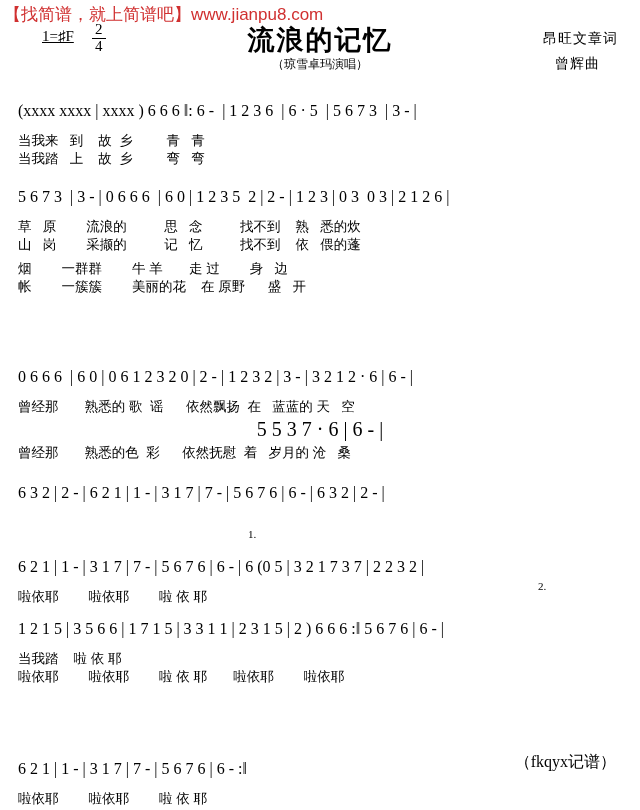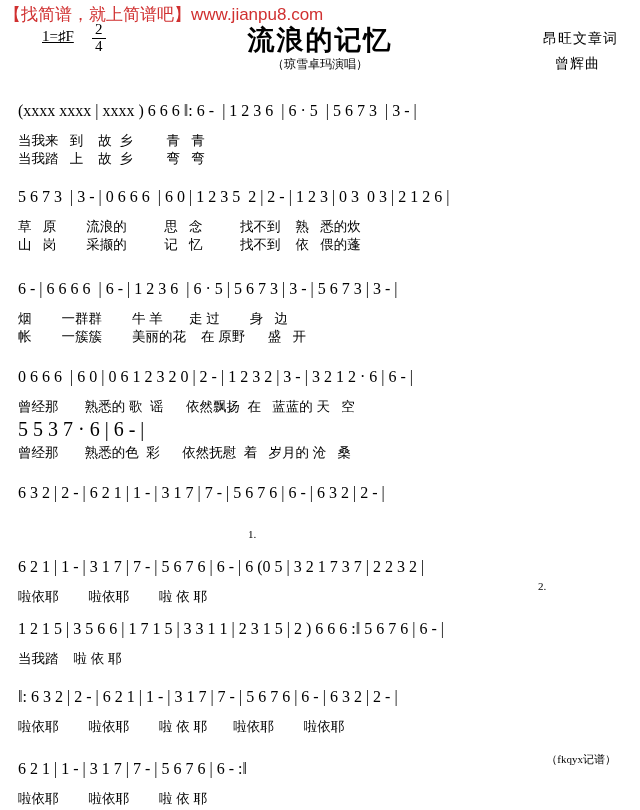--- a/index.html
+++ b/index.html
@@ -46,21 +46,21 @@
     position:absolute;left:92px;top:22px;
     font-size:15px;
     text-align:center;
     line-height:1.05;
   }
   .meter .num{display:block;border-bottom:1.3px solid #000;padding:0 3px;}
   .meter .den{display:block;padding:0 3px;}
 
   .credit{
     position:absolute;right:24px;top:752px;
-    font-size:11px;
+    font-size:16px;
     font-family:"Liberation Serif", serif;
   }
 
   
   .system{
     position:absolute;
     left:18px;width:604px;
   }
   .notes{
     font-size:16px;
@@ -107,50 +107,48 @@
   <div class="lyric lyric2">当我踏   上    故  乡         弯   弯</div>
 </div>
 
 <div class="system" style="top:168px;">
   <div class="notes">5 6 7 3  | 3 - | 0 6 6 6  | 6 0 | 1 2 3 5  2 | 2 - | 1 2 3 | 0 3  0 3 | 2 1 2 6 |</div>
   <div class="lyric">草   原        流浪的          思   念          找不到    熟   悉的炊</div>
   <div class="lyric lyric2">山   岗        采撷的          记   忆          找不到    依   偎的蓬</div>
 </div>
 
 <div class="system" style="top:260px;">
-  <div class="notes">6 - | 6 6 6 6  | 6 - | 1 2 3 6  | 6 · 5 | 5 6 7 3 | 3 - | 5 6 7 3 | 3 - |</div>
   <div class="lyric">烟        一群群        牛 羊       走 过        身   边</div>
   <div class="lyric lyric2">帐        一簇簇        美丽的花    在 原野      盛   开</div>
 </div>
 
 <div class="system" style="top:348px;">
   <div class="notes">0 6 6 6  | 6 0 | 0 6 1 2 3 2 0 | 2 - | 1 2 3 2 | 3 - | 3 2 1 2 · 6 | 6 - |</div>
   <div class="lyric">曾经那       熟悉的 歌  谣      依然飘扬  在   蓝蓝的 天   空</div>
-  <div class="extra" style="text-align:left;">5 5 3 7 · 6 | 6 - |</div>
+  <div class="extra" style="text-align:center;">5 5 3 7 · 6 | 6 - |</div>
   <div class="lyric">曾经那       熟悉的色  彩      依然抚慰  着   岁月的 沧   桑</div>
 </div>
 
 <div class="system" style="top:464px;">
   <div class="notes">6 3 2 | 2 - | 6 2 1 | 1 - | 3 1 7 | 7 - | 5 6 7 6 | 6 - | 6 3 2 | 2 - |</div>
 </div>
 
 <div class="system" style="top:538px;">
   <div class="notes">6 2 1 | 1 - | 3 1 7 | 7 - | 5 6 7 6 | 6 - | 6 (0 5 | 3 2 1 7 3 7 | 2 2 3 2 |</div>
   <div class="lyric">啦依耶        啦依耶        啦 依 耶</div>
 </div>
 
 <div class="system" style="top:600px;">
   <div class="notes">1 2 1 5 | 3 5 6 6 | 1 7 1 5 | 3 3 1 1 | 2 3 1 5 | 2 ) 6 6 6 :‖ 5 6 7 6 | 6 - |</div>
   <div class="lyric">当我踏    啦 依 耶</div>
   <span class="tiny" style="position:absolute;left:230px;top:-72px;">1.</span>
   <span class="tiny" style="position:absolute;left:520px;top:-20px;">2.</span>
 </div>
 
 <div class="system" style="top:668px;">
-  <div class="notes">‖: 6 3 2 | 2 - | 6 2 1 | 1 - | 3 1 7 | 7 - | 5 6 7 6 | 6 - | 6 3 2 | 2 - |</div>
   <div class="lyric">啦依耶        啦依耶        啦 依 耶       啦依耶        啦依耶</div>
 </div>
 
 <div class="system" style="top:740px;">
   <div class="notes">6 2 1 | 1 - | 3 1 7 | 7 - | 5 6 7 6 | 6 - :‖</div>
   <div class="lyric">啦依耶        啦依耶        啦 依 耶</div>
 </div>
 
 <div class="credit">（fkqyx记谱）</div>
 

